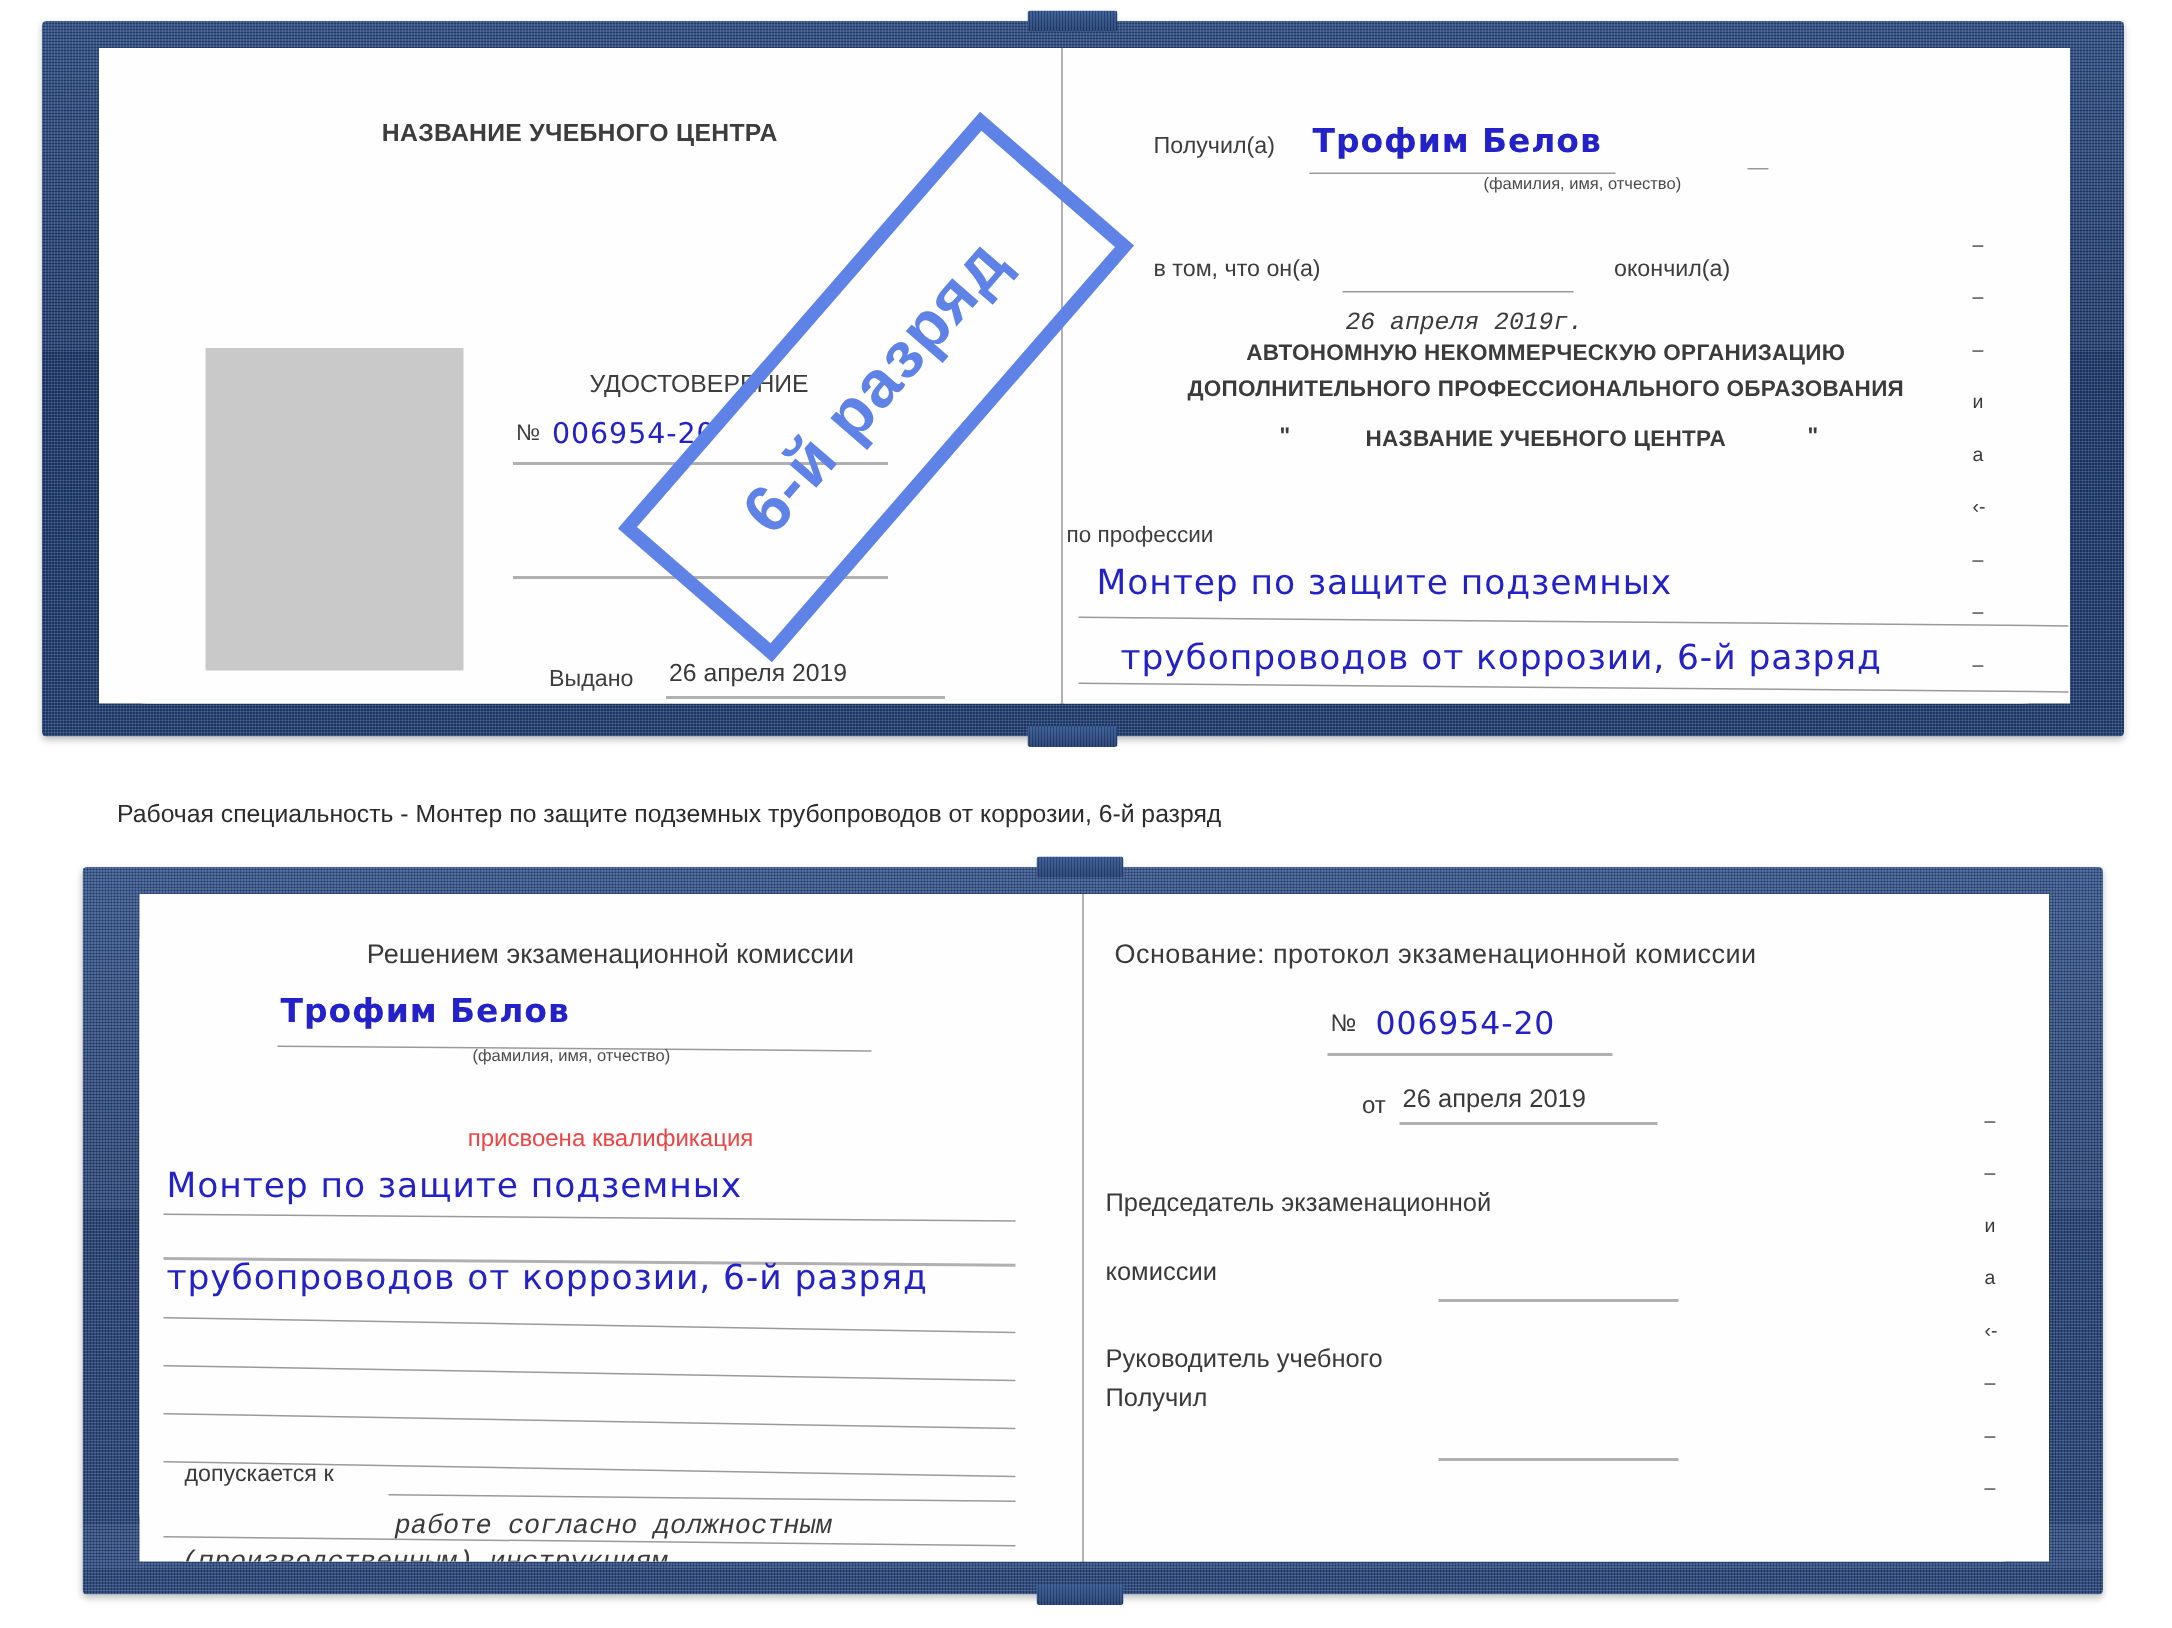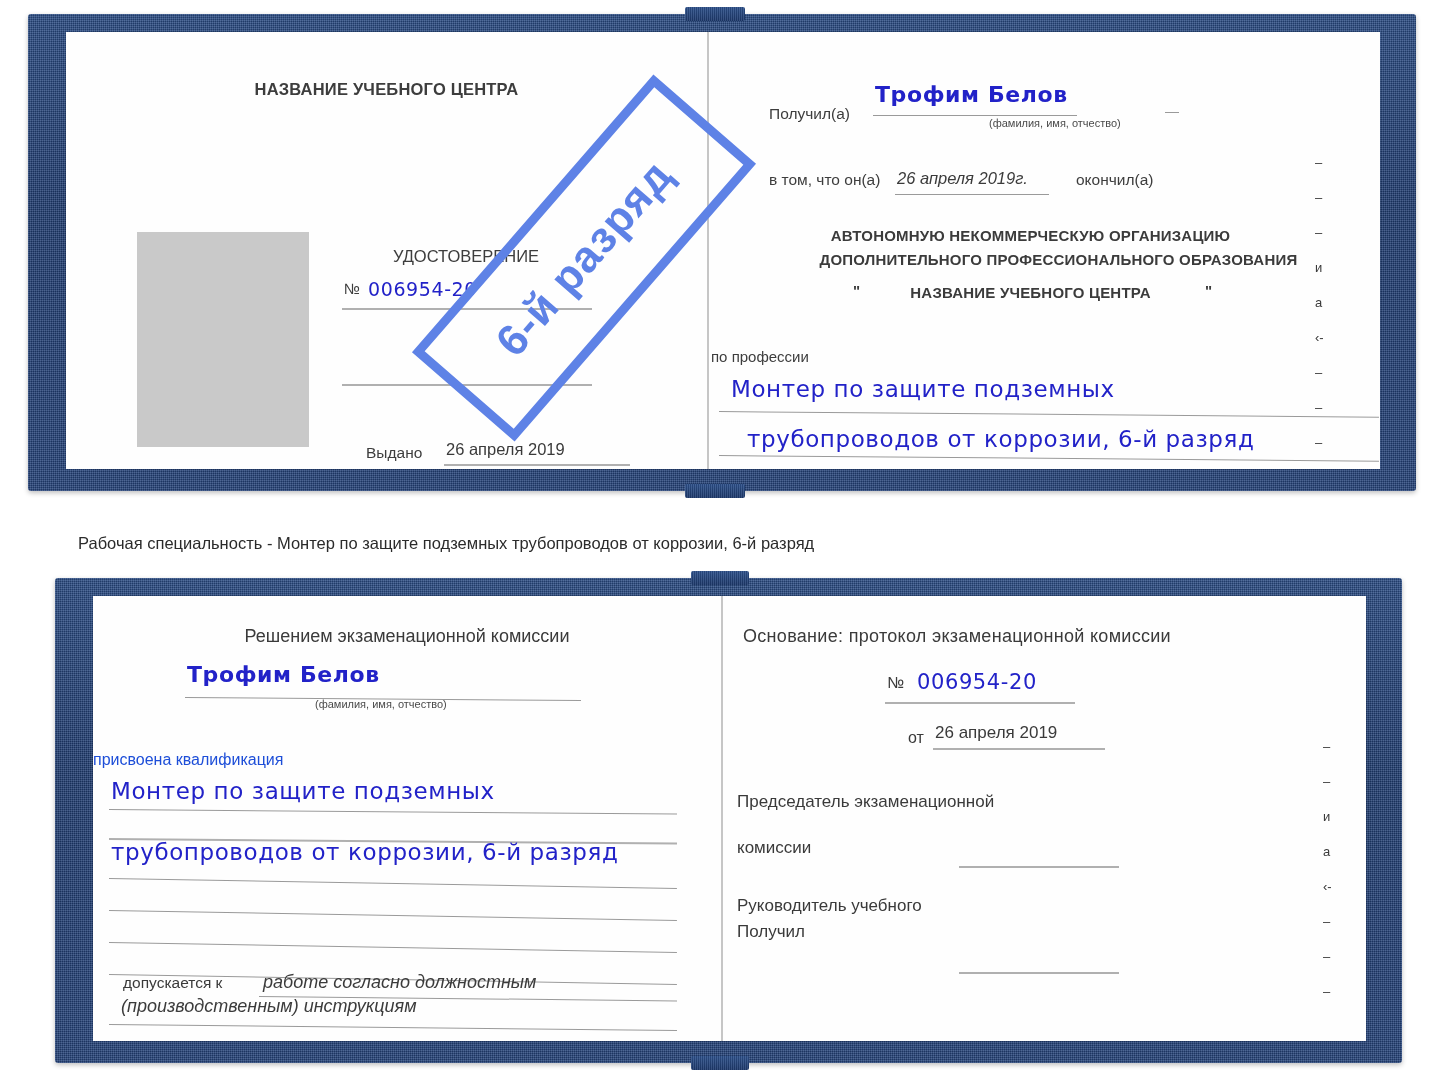--- a/index.html
+++ b/index.html
@@ -48,21 +48,21 @@
 
   
   .t{position:absolute;white-space:nowrap;color:#3a3a3a;}
   .center{white-space:nowrap;}
   .cap{font-weight:bold;letter-spacing:.2px;}
   .hand{
     font-family:"DejaVu Sans",sans-serif;
     color:#2222c8;
     letter-spacing:.6px;
   }
-  .ital{font-family:Liberation Sans, sans-serif;font-style:italic;color:#3b3b3b;}
+  .ital{font-family:Liberation Mono, monospace;font-style:italic;color:#3b3b3b;margin-top:36px;}
   .tiny{font-size:11px;color:#4a4a4a;}
   .rule{
     position:absolute;
     height:1px;
     background:#9a9a9a;
   }
   .rule.thick{height:2px;background:#b0b0b0;}
   .rule.slant{transform-origin:left center;}
 
   
@@ -121,33 +121,33 @@
       <div class="t" style="left:300px;top:412px;font-size:15.5px;color:#3d3d3d;">Выдано</div>
       <div class="t" style="left:380px;top:408px;font-size:16.5px;color:#3a3a3a;">26 апреля 2019</div>
       <div class="rule thick" style="left:378px;top:432px;width:186px;"></div>
 
     </div>
 
     <div class="spine" style="left:641px;"></div>
 
     <div class="page" style="left:643px;right:0;">
 
-      <div class="t" style="left:60px;top:73px;font-size:15.5px;color:#3d3d3d;">Получил(а)</div>
+      <div class="t" style="left:60px;top:57px;font-size:15.5px;color:#3d3d3d;">Получил(а)</div>
       <div class="t hand" style="left:166px;top:50px;font-size:22px;font-weight:bold;">Трофим Белов</div>
       <div class="rule" style="left:164px;top:83px;width:204px;"></div>
       <div class="t tiny" style="left:280px;top:85px;">(фамилия, имя, отчество)</div>
       <div class="rule" style="left:456px;top:80px;width:14px;"></div>
 
       <div class="t" style="left:60px;top:139px;font-size:15.5px;color:#3d3d3d;">в том, что он(а)</div>
       <div class="t ital" style="left:188px;top:137px;font-size:16.5px;">26 апреля 2019г.</div>
       <div class="rule" style="left:186px;top:162px;width:154px;"></div>
       <div class="t" style="left:367px;top:139px;font-size:15.5px;color:#3d3d3d;">окончил(а)</div>
 
       <div class="t cap" style="left:0;width:643px;text-align:center;top:195px;font-size:15px;color:#3b3b3b;">АВТОНОМНУЮ НЕКОММЕРЧЕСКУЮ ОРГАНИЗАЦИЮ</div>
-      <div class="t cap" style="left:0;width:643px;text-align:center;top:219px;font-size:15px;color:#3b3b3b;margin-left:28px;">ДОПОЛНИТЕЛЬНОГО ПРОФЕССИОНАЛЬНОГО ОБРАЗОВАНИЯ</div>
+      <div class="t cap" style="left:0;width:643px;text-align:center;top:219px;font-size:15px;color:#3b3b3b;">ДОПОЛНИТЕЛЬНОГО ПРОФЕССИОНАЛЬНОГО ОБРАЗОВАНИЯ</div>
       <div class="t cap" style="left:144px;top:250px;font-size:15px;color:#3b3b3b;">"</div>
       <div class="t cap" style="left:0;width:643px;text-align:center;top:252px;font-size:15px;color:#3b3b3b;">НАЗВАНИЕ УЧЕБНОГО ЦЕНТРА</div>
       <div class="t cap" style="left:496px;top:250px;font-size:15px;color:#3b3b3b;">"</div>
 
       <div class="t" style="left:2px;top:316px;font-size:15px;color:#3d3d3d;">по профессии</div>
 
       <div class="t hand" style="left:22px;top:344px;font-size:23px;">Монтер по защите подземных</div>
       <div class="rule slant" style="left:10px;top:379px;width:660px;transform:rotate(0.5deg);"></div>
 
       <div class="t hand" style="left:38px;top:394px;font-size:23px;">трубопроводов от коррозии, 6-й разряд</div>
@@ -185,21 +185,21 @@
   <div class="book-inner" style="left:38px;top:18px;right:36px;bottom:22px;">
 
     <div class="page" style="left:0;width:628px;">
 
       <div class="t" style="left:0;width:628px;text-align:center;top:30px;font-size:18px;color:#3a3a3a;">Решением экзаменационной комиссии</div>
 
       <div class="t hand" style="left:94px;top:66px;font-size:22px;font-weight:bold;">Трофим Белов</div>
       <div class="rule slant" style="left:92px;top:101px;width:396px;transform:rotate(0.45deg);"></div>
       <div class="t tiny" style="left:222px;top:102px;">(фамилия, имя, отчество)</div>
 
-      <div class="t" style="left:0;width:628px;text-align:left;top:155px;font-size:16px;color:#1d4ed8;">присвоена квалификация</div>
+      <div class="t" style="left:0;width:628px;text-align:center;top:155px;font-size:16px;color:#ef4444;">присвоена квалификация</div>
 
       <div class="t hand" style="left:18px;top:182px;font-size:23px;">Монтер по защите подземных</div>
       <div class="rule slant" style="left:16px;top:213px;width:568px;transform:rotate(0.45deg);"></div>
 
       <div class="rule thick slant" style="left:16px;top:242px;width:568px;transform:rotate(0.45deg);"></div>
       <div class="t hand" style="left:18px;top:243px;font-size:23px;">трубопроводов от коррозии, 6-й разряд</div>
 
       <div class="rule slant" style="left:16px;top:282px;width:568px;transform:rotate(1deg);"></div>
       <div class="rule slant" style="left:16px;top:314px;width:568px;transform:rotate(1deg);"></div>
       <div class="rule slant" style="left:16px;top:346px;width:568px;transform:rotate(1deg);"></div>

